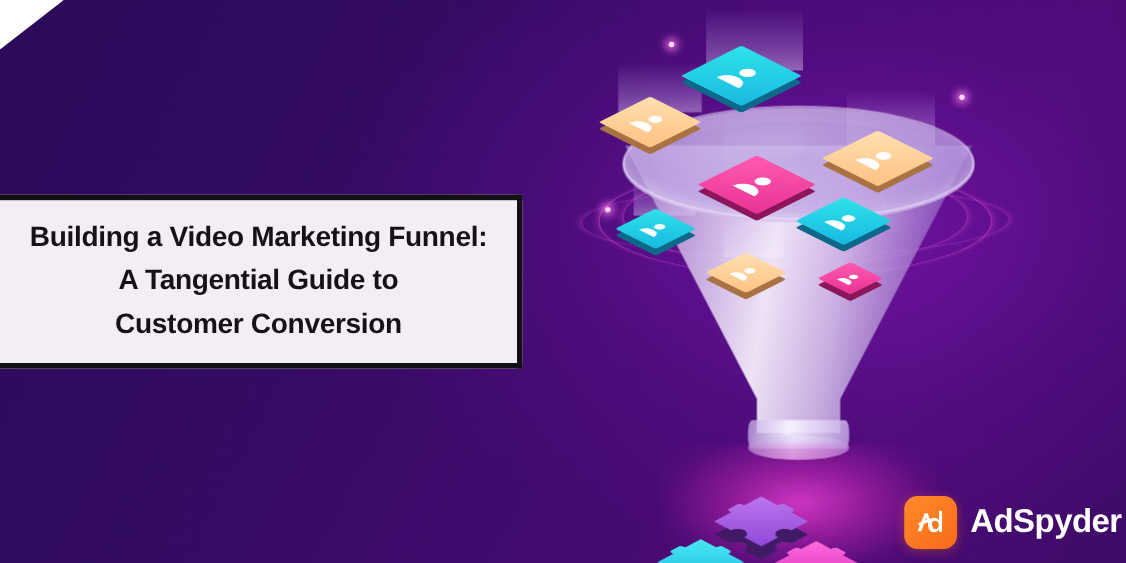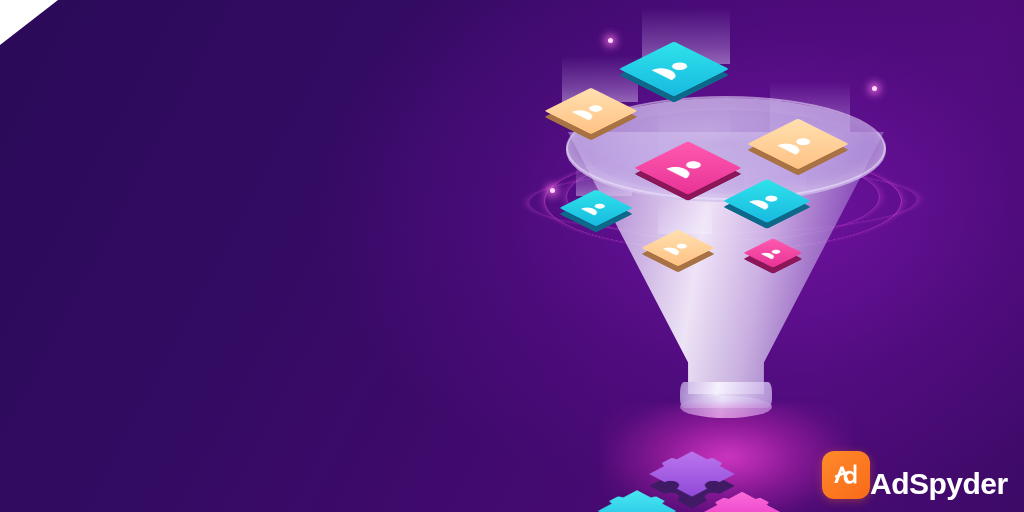--- a/index.html
+++ b/index.html
@@ -147,21 +147,21 @@
   .c-pink-d{background:#c11f7c;}
 
   
   .puzzle{position:absolute;}
   .pz-face{position:absolute;left:0;top:0;width:100%;height:100%;transform:rotateX(58deg) rotateZ(45deg);}
   .pz-side{position:absolute;left:0;top:0;width:100%;height:100%;transform:rotateX(58deg) rotateZ(45deg) translateZ(-14px);filter:brightness(0.6);}
 
   
   .logo{
     position:absolute;left:822px;top:451px;
-    display:flex;align-items:flex-end;
+    display:flex;align-items:center;gap:12px;
   }
   .logo-mark{
     width:48px;height:48px;border-radius:12px;
     background:linear-gradient(140deg,#ff8a2b 0%, #f96a18 100%);
     display:flex;align-items:center;justify-content:center;
     box-shadow:0 2px 10px rgba(255,120,30,0.35);
   }
   .logo-word{
     color:#ffffff;font-size:30px;font-weight:bold;letter-spacing:-0.5px;
     line-height:1;white-space:nowrap;
@@ -321,20 +321,25 @@
           <stop offset="0" stop-color="#ff74e0"></stop>
               <stop offset="1" stop-color="#e22fbe"></stop>
             </linearGradient>
           </defs>
         <path d="M8 8h30a9 9 0 1 1 24 0h30v30a9 9 0 1 0 0 24v30H62a9 9 0 1 0-24 0H8V62a9 9 0 1 1 0-24z" fill="url(#gm)"></path>
       </svg>
     </div>
 
   </div>
 
+  <div class="title-card">
+    <div class="title-line l1">Building a Video Marketing Funnel:</div>
+    <div class="title-line l2">A Tangential Guide to</div>
+    <div class="title-line l3">Customer Conversion</div>
+  </div>
 
   <div class="logo">
     <div class="logo-mark">
       <svg width="34" height="34" viewBox="0 0 34 34">
         <path d="M5.2 25 L11.6 8.5 L14.4 8.5 L20.4 25 L17.2 25 L13.0 12.6 L8.6 25 Z" fill="#ffffff"></path>
         <rect x="5.6" y="15.4" width="11.8" height="2.5" fill="#ffffff" transform="rotate(-22 11.5 16.6)"></rect>
         <path d="M27.4 6.4 L27.4 25.4 L24.6 25.4 L24.6 23.4 C23.6 25 22.1 25.8 20.2 25.8 C17.0 25.8 14.7 23.0 14.7 19.2 C14.7 15.4 17.0 12.7 20.2 12.7 C22.1 12.7 23.6 13.5 24.6 15.0 L24.6 6.4 Z M21.1 15.5 C19.1 15.5 17.8 17.0 17.8 19.2 C17.8 21.5 19.1 23.0 21.1 23.0 C23.1 23.0 24.5 21.5 24.5 19.2 C24.5 17.0 23.1 15.5 21.1 15.5 Z" fill="#ffffff"></path>
       </svg>
     </div>
     <div class="logo-word">AdSpyder</div>

